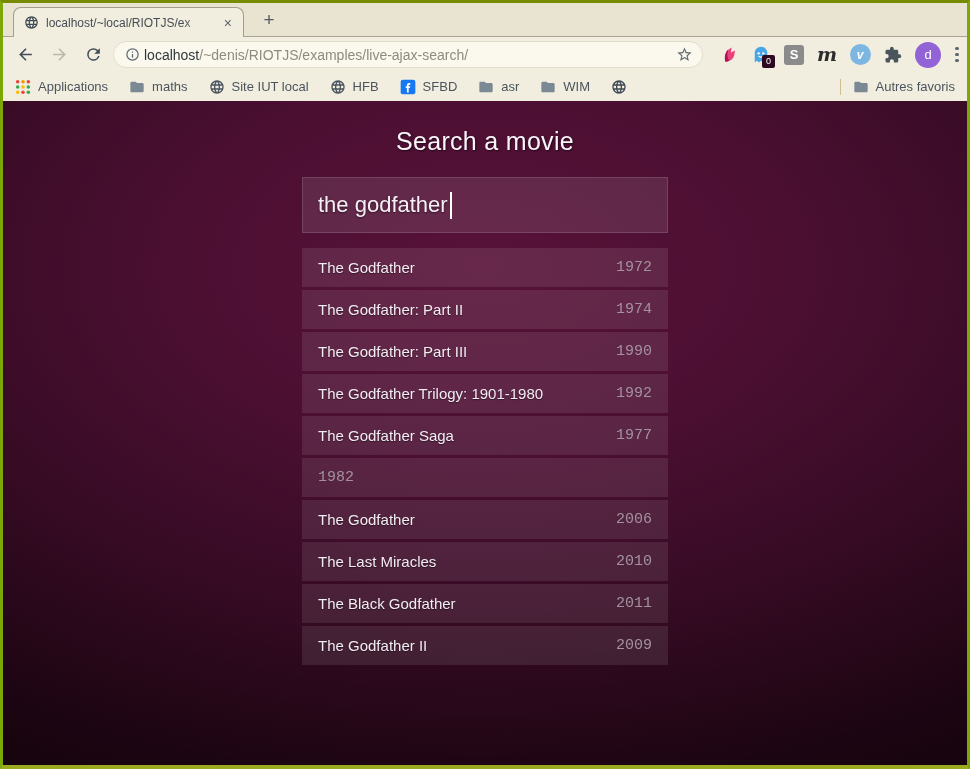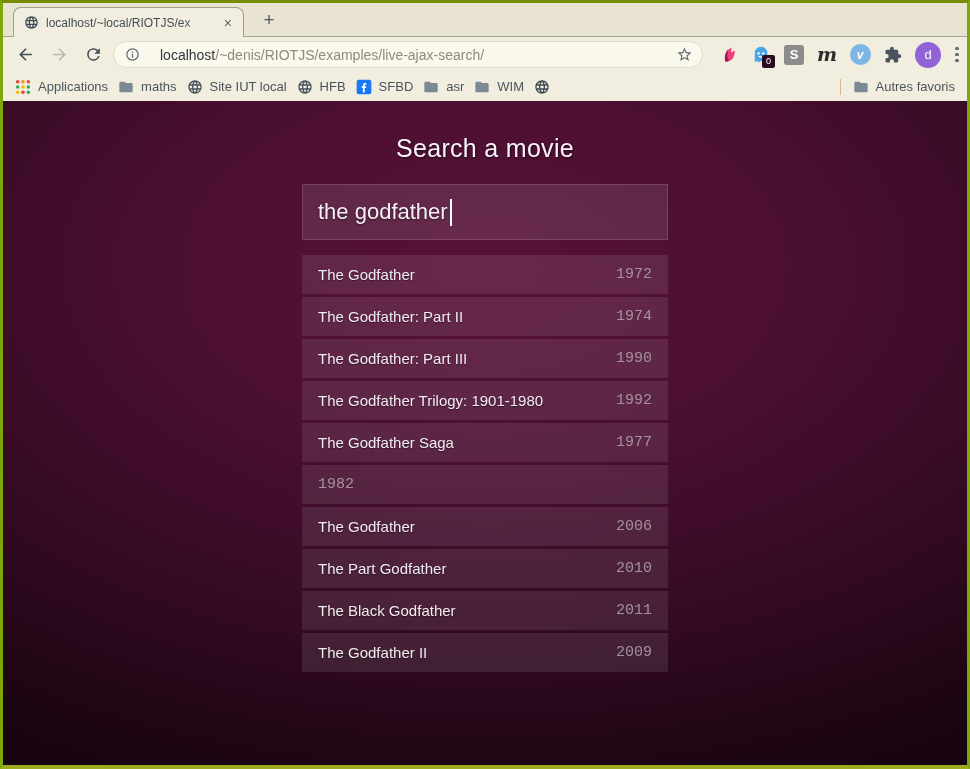--- a/index.html
+++ b/index.html
@@ -29,50 +29,50 @@
             mask-image:linear-gradient(90deg,#000 82%,transparent 98%); }
   .tab-close { font-size:14px; line-height:1; color:#5d646b; padding:1px 3px; cursor:default; }
   .newtab { position:absolute; left:253px; bottom:5px; width:26px; height:24px; z-index:2;
     font-size:19px; color:#555c63; display:flex; align-items:center; justify-content:center; }
 
   
   .toolbar { height:35px; background:#f1eee0; display:flex; align-items:center; padding:0 8px; flex:0 0 auto; }
   .navbtn { width:28px; height:28px; display:flex; align-items:center; justify-content:center; margin-right:6px; flex:0 0 auto; }
   .navbtn svg { width:19px; height:19px; }
   .omnibox { width:590px; height:27px; background:#fbf9ee; border:1px solid #e2ddca; border-radius:14px;
-    display:flex; align-items:center; padding:0 9px 0 11px; gap:20px; flex:0 0 auto; }
+    display:flex; align-items:center; padding:0 9px 0 11px; gap:4px; flex:0 0 auto; }
   .omnibox .url { flex:1; font-size:14px; white-space:nowrap; overflow:hidden; }
   .url .host { color:#2f363c; }
   .url .path { color:#8f8a7d; }
   .ext-group { display:flex; align-items:center; gap:11px; margin-left:14px; flex:0 0 auto; }
   .extbtn { position:relative; width:22px; height:22px; display:flex; align-items:center; justify-content:center; }
   .badge { position:absolute; right:-3px; bottom:-2px; min-width:13px; height:13px; background:#2c0a21;
     color:#fff; font-size:9px; line-height:13px; text-align:center; border-radius:2px; padding:0 2px; }
   .sq-s { width:20px; height:20px; background:#8b8b8b; border-radius:3px; color:#fff; font-size:13px; font-weight:bold;
     display:flex; align-items:center; justify-content:center; }
   .letter-m { font-family:"DejaVu Serif","Liberation Serif",serif; font-style:italic; font-weight:bold; font-size:19px; color:#2c2c2c; line-height:1; }
   .circle-v { width:21px; height:21px; border-radius:50%; background:#7cb7e4; color:#fff; font-size:12px; font-weight:bold;
     font-style:italic; display:flex; align-items:center; justify-content:center; }
   .avatar { width:26px; height:26px; border-radius:50%; background:#9263d6; color:#fff; font-size:13px;
     display:flex; align-items:center; justify-content:center; margin-left:11px; flex:0 0 auto; }
   .menu-dots { width:16px; height:22px; display:flex; flex-direction:column; align-items:center; justify-content:center;
     gap:2.5px; margin-left:8px; flex:0 0 auto; }
   .menu-dots i { width:3.5px; height:3.5px; border-radius:50%; background:#5c666e; }
 
   
-  .bookmarks { height:29px; background:#f1eee0; display:flex; align-items:center; padding:0 12px; gap:10px; flex:0 0 auto; }
+  .bookmarks { height:29px; background:#f1eee0; display:flex; align-items:center; padding:0 12px; gap:21px; flex:0 0 auto; }
   .bm { display:flex; align-items:center; gap:7px; font-size:13px; color:#4b545c; }
   .bm svg { width:16px; height:16px; flex:0 0 auto; }
   .bm-right { margin-left:auto; display:flex; align-items:flex-end; gap:12px; }
   .bm-sep { width:1px; height:16px; background:#d3bd8e; }
 
   
   .content { flex:1 1 auto; overflow:hidden;
     background:radial-gradient(115% 100% at 50% 25%, #581239 0%, #4b0f32 28%, #370b24 52%, #1c0512 78%, #0c0207 100%); }
-  .page-title { margin-top:33px; text-align:center; font-size:25px; font-weight:400; color:#fbf5fa;
+  .page-title { margin-top:26px; text-align:center; font-size:25px; font-weight:400; color:#fbf5fa;
     letter-spacing:.3px; text-shadow:1px 1px 2px rgba(0,0,0,.55); }
   .searchbox { width:366px; height:56px; margin:21px auto 0; background:rgba(255,255,255,.10);
     border:1px solid rgba(255,255,255,.13); display:flex; align-items:center; padding:0 15px;
     font-size:22px; color:#f7f0f6; text-shadow:0 1px 2px rgba(0,0,0,.5); cursor:text; }
   .caret { width:2px; height:27px; background:#fff; margin-left:2px; animation:blink 1.1s steps(1) infinite; }
   @keyframes blink { 50% { opacity:0; } }
   .results { width:366px; margin:15px auto 0; list-style:none; }
   .row { height:39px; margin-bottom:3px; background:rgba(255,255,255,.095);
     display:flex; align-items:center; justify-content:space-between; padding:0 16px; }
   .row .title { font-size:15px; color:#f3edf3; text-shadow:0 1px 1px rgba(0,0,0,.45); }
@@ -285,21 +285,21 @@
         <span class="year">1977</span>
       </li>
       <li class="row">
         <span class="year">1982</span>
       </li>
       <li class="row">
         <span class="title">The Godfather</span>
         <span class="year">2006</span>
       </li>
       <li class="row">
-        <span class="title">The Part Godfather</span>
+        <span class="title">The Last Miracles</span>
         <span class="year">2010</span>
       </li>
       <li class="row">
         <span class="title">The Black Godfather</span>
         <span class="year">2011</span>
       </li>
       <li class="row">
         <span class="title">The Godfather II</span>
         <span class="year">2009</span>
       </li>

